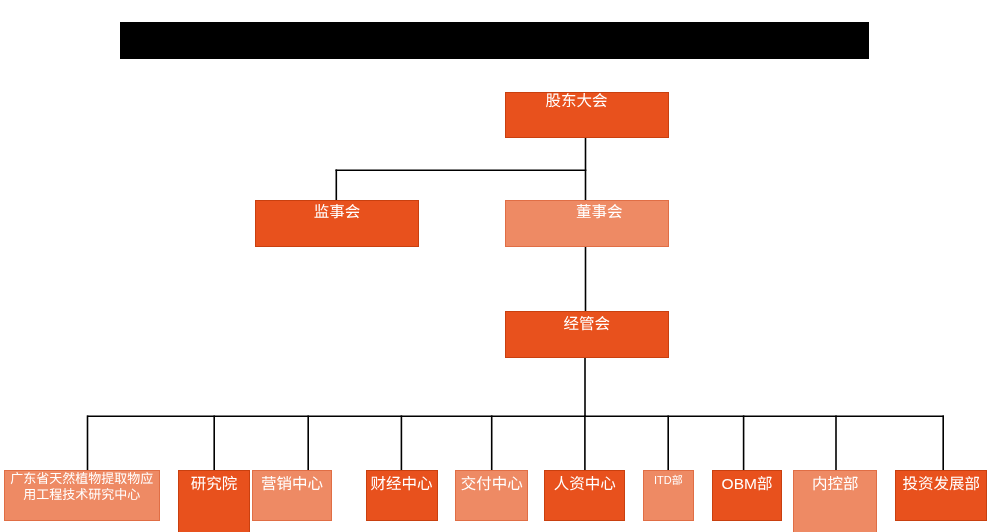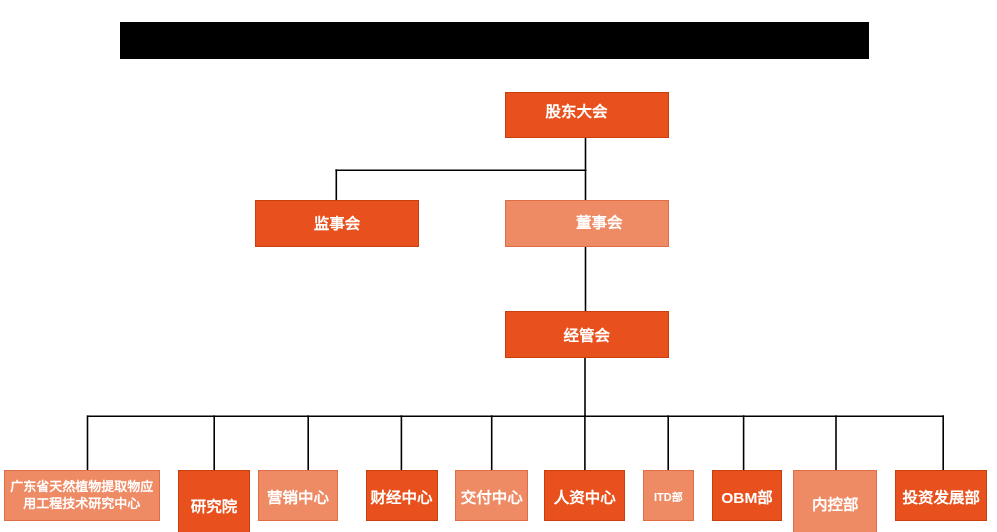--- a/index.html
+++ b/index.html
@@ -25,25 +25,25 @@
   }
   .connectors {
     position: absolute;
     left: 0;
     top: 0;
   }
   .node {
     position: absolute;
     box-sizing: border-box;
     display: flex;
-    align-items: center;
+    align-items: flex-start;
     justify-content: center;
     text-align: center;
     color: var(--text, #ffffff);
-    font-weight: 700;
+    font-weight: 400;
     letter-spacing: 0;
   }
   .node.dark {
     background: var(--dark, #e8511d);
     border: 1px solid var(--dark-border, #c9400f);
   }
   .node.light {
     background: var(--light, #ee8a64);
     border: 1px solid var(--light-border, #e06e45);
   }
@@ -86,21 +86,21 @@
       </div>
       <div class="node dark" style="left: 504.5px; top: 311.4px; width: 164.5px; height: 46.8px; font-size: 15.5px;">
         <span class="label" style="transform: translate(0px, -1px);">经管会</span>
       </div>
       <div class="node light" style="left: 4px; top: 470px; width: 155.5px; height: 51.4px; font-size: 13px; line-height: 16.2px;">
         <span class="label">广东省天然植物提取物应用工程技术研究中心</span>
       </div>
       <div class="node dark" style="left: 178px; top: 470px; width: 72.2px; height: 69px; font-size: 15.5px;">
         <span class="label">研究院</span>
       </div>
-      <div class="node light" style="left: 258px; top: 470px; width: 80px; height: 51.4px; font-size: 15.5px;">
+      <div class="node light" style="left: 252px; top: 470px; width: 80px; height: 51.4px; font-size: 15.5px;">
         <span class="label">营销中心</span>
       </div>
       <div class="node dark" style="left: 365.5px; top: 470px; width: 72px; height: 51.4px; font-size: 15.5px;">
         <span class="label">财经中心</span>
       </div>
       <div class="node light" style="left: 455.4px; top: 470px; width: 72.6px; height: 51.4px; font-size: 15.5px;">
         <span class="label">交付中心</span>
       </div>
       <div class="node dark" style="left: 544.3px; top: 470px; width: 80.7px; height: 51.4px; font-size: 15.5px;">
         <span class="label">人资中心</span>

